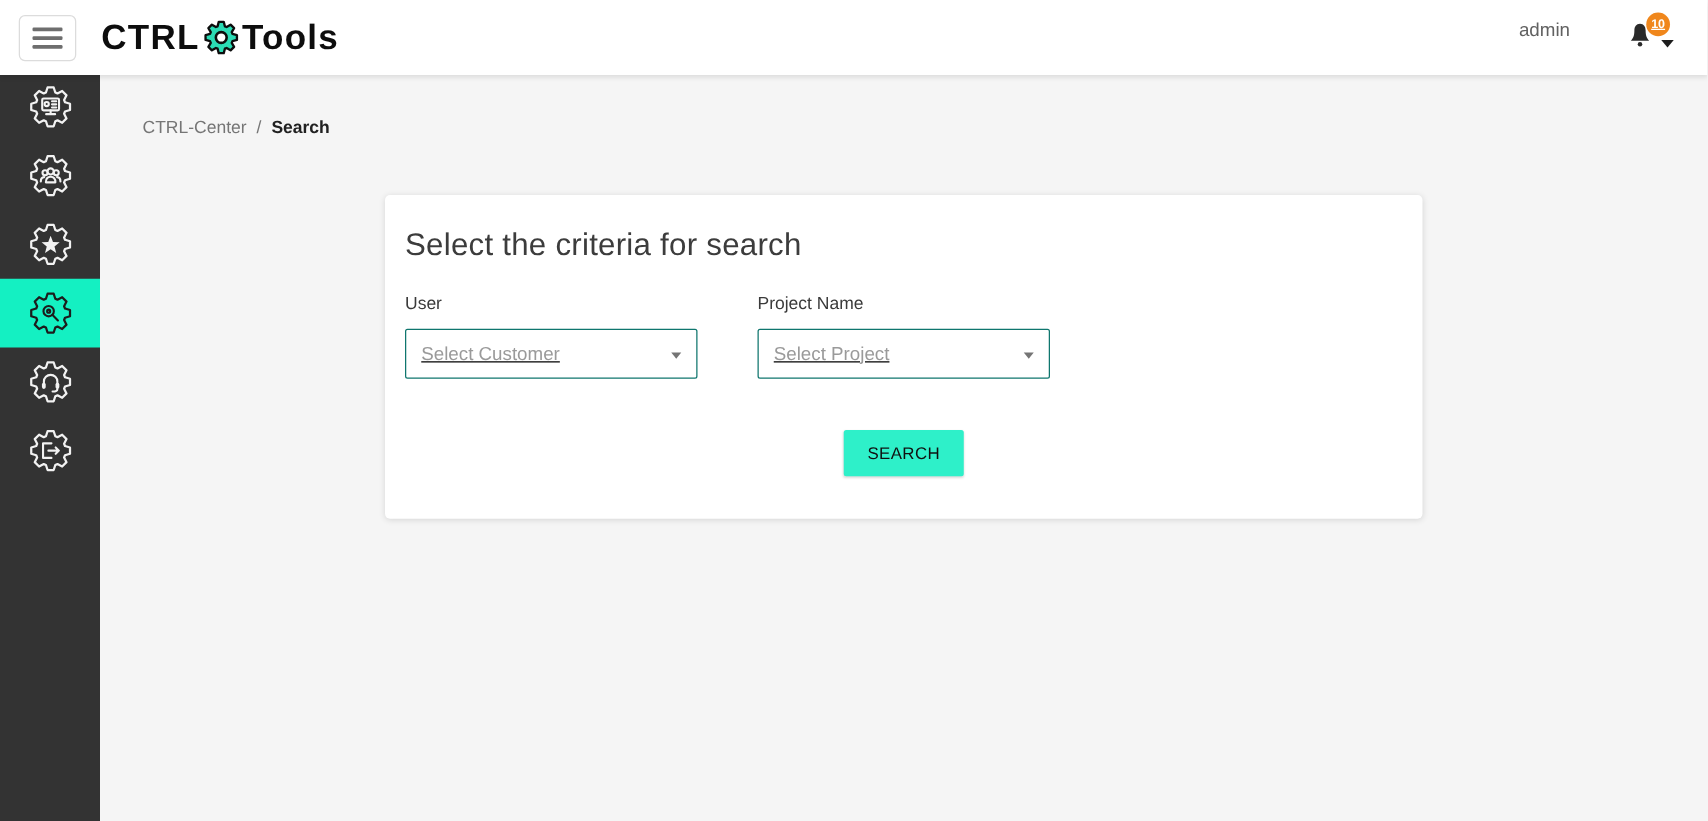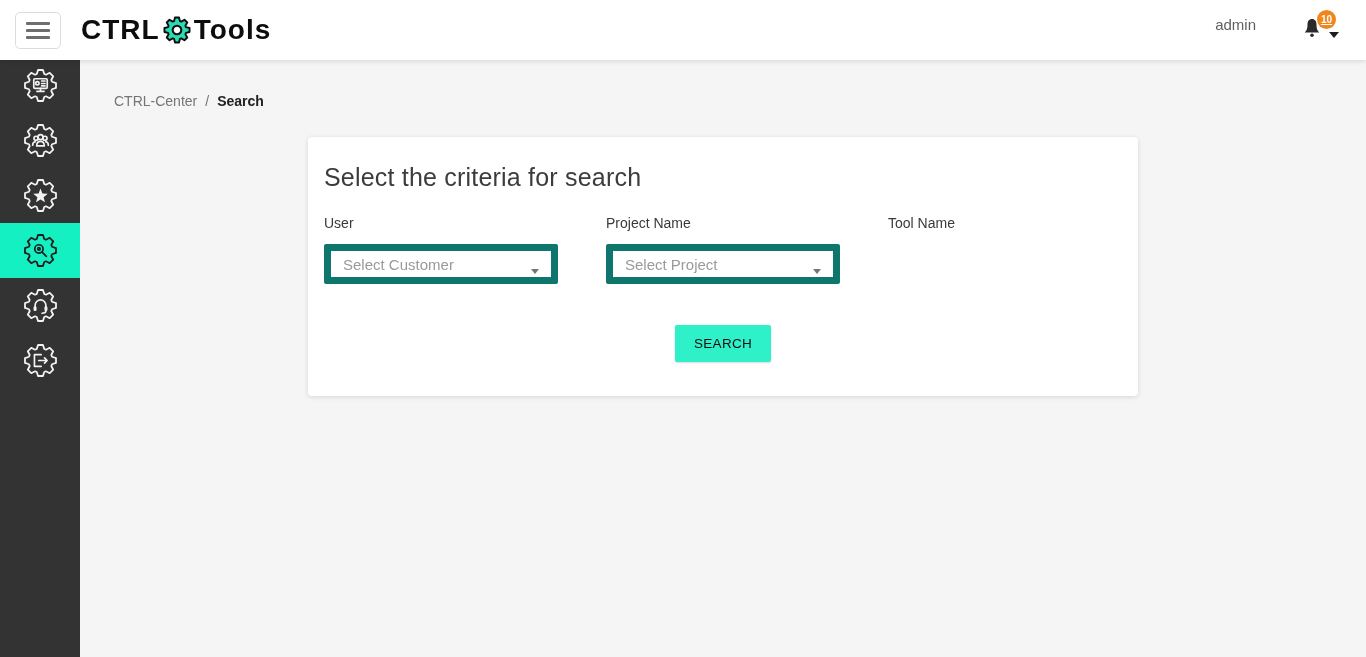--- a/index.html
+++ b/index.html
@@ -54,30 +54,30 @@
   .side-item.active .gear-line, .side-item.active .draw { stroke:#1c1c1c; }
 
   
   .content { position:absolute; top:58px; left:80px; width:1286px; height:599px; padding-top:33px; }
   .breadcrumb { margin-left:15px; height:20px; font-size:14px; display:flex; align-items:center; }
   .crumb-parent { color:#757575; cursor:pointer;margin-left:19px; }
   .crumb-sep { color:#757575; margin:0 8px; }
   .crumb-current { color:#212121; font-weight:bold; }
 
   .card {
-    width:830px; margin:26px auto 0; background:#ffffff; border-radius:4px;
+    width:830px; margin:45px auto 0; background:#ffffff; border-radius:4px;
     box-shadow:0 1px 5px rgba(0,0,0,0.13); padding:14px 16px 34px;
   }
   .card-title { font-size:25px; font-weight:400; color:#3c3c3c; margin-top:12px; letter-spacing:0.2px; }
   .fields-row { display:flex; gap:48px; margin-top:23px; }
   .field { width:244px; }
   .field-label { font-size:14px; color:#3a3a3a; display:block; }
   .select-box {
-    margin-top:13px; height:40px; border:7px solid #0f766e; border-radius:2px; background:#fff;
-    display:flex; align-items:center; padding:0 12px; cursor:pointer; position:relative;
+    margin-top:13px; height:40px; border:1px solid #0f766e; border-radius:2px; background:#fff;
+    display:flex; align-items:center; padding:0 12px; cursor:pointer; position:relative;text-decoration:underline;
   }
   .select-placeholder { font-size:15px; color:#9a9a9a; }
   .select-caret {
     position:absolute; right:12px; top:18px;
     width:0; height:0; border-left:4.5px solid transparent; border-right:4.5px solid transparent;
     border-top:5px solid #757575;
   }
   .btn-row { display:flex; justify-content:center; margin-top:41px; }
   .search-btn {
     width:96px; height:37px; background:#2ef0c9; border:none; border-radius:2px;
@@ -198,21 +198,20 @@
 
       <div class="field">
         <span class="field-label">Project Name</span>
         <div class="select-box">
           <span class="select-placeholder">Select Project</span>
           <span class="select-caret"></span>
         </div>
       </div>
 
       <div class="field">
-        <span class="field-label">Tool Name</span>
       </div>
 
     </div>
 
     <div class="btn-row">
       <button class="search-btn">SEARCH</button>
     </div>
   </section>
 
 </main>

